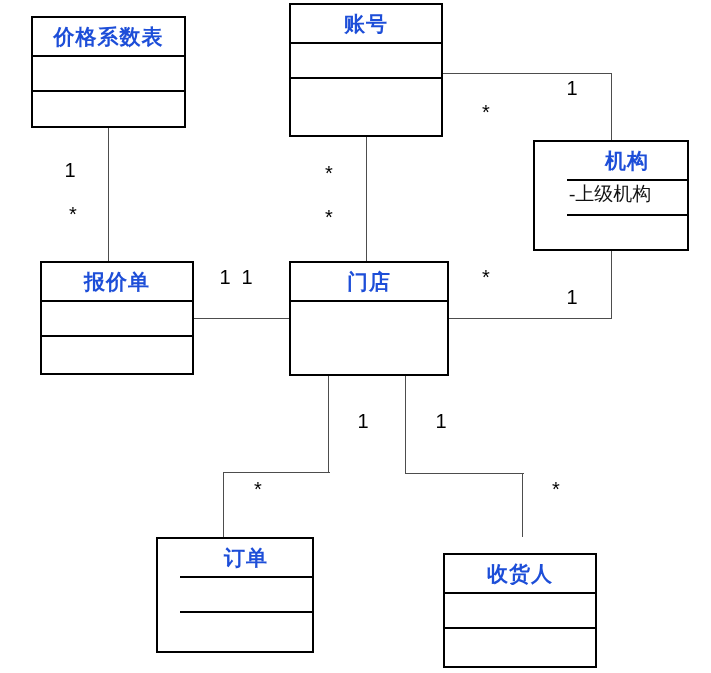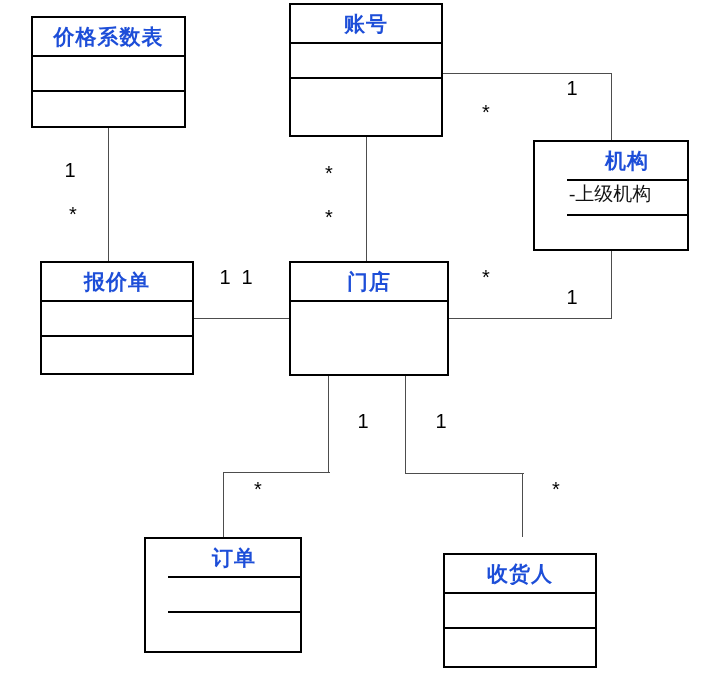--- a/index.html
+++ b/index.html
@@ -76,21 +76,21 @@
         <div class="uml-title">报价单</div>
         <div class="uml-attrs">
           <span></span>
         </div>
         <div class="uml-ops"></div>
       </div>
       <div class="uml-class" style="left: 289px; top: 261px; width: 160px; height: 115px;">
         <div class="uml-title">门店</div>
         <div class="uml-ops"></div>
       </div>
-      <div class="uml-class" style="left: 144px; top: 537px; width: 158px; height: 116px; padding-left: 22px;">
+      <div class="uml-class" style="left: 156px; top: 537px; width: 158px; height: 116px; padding-left: 22px;">
         <div class="uml-title">订单</div>
         <div class="uml-attrs">
           <span></span>
         </div>
         <div class="uml-ops"></div>
       </div>
       <div class="uml-class" style="left: 443px; top: 537px; width: 154px; height: 115px; margin-top: 16px;">
         <div class="uml-title">收货人</div>
         <div class="uml-attrs">
           <span></span>

